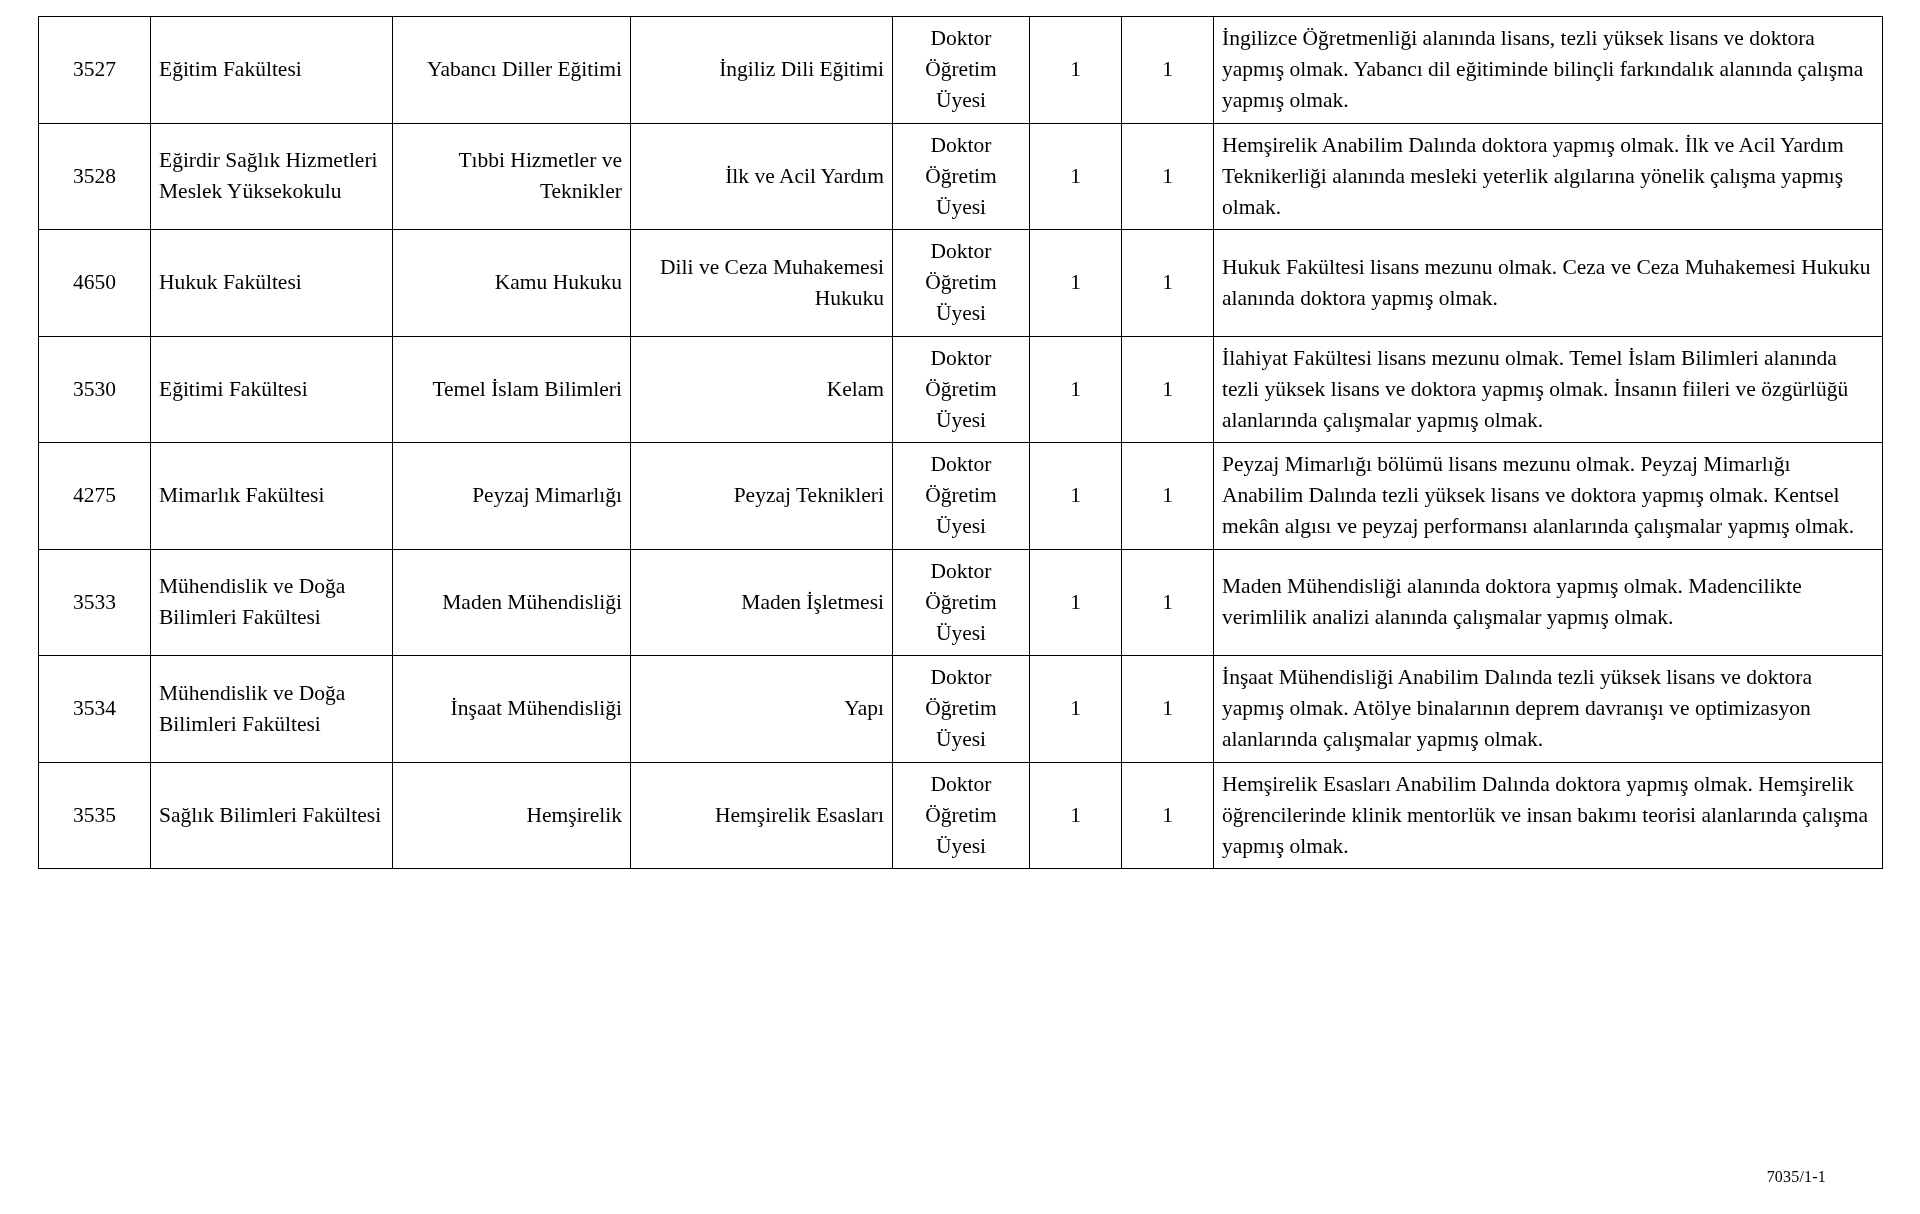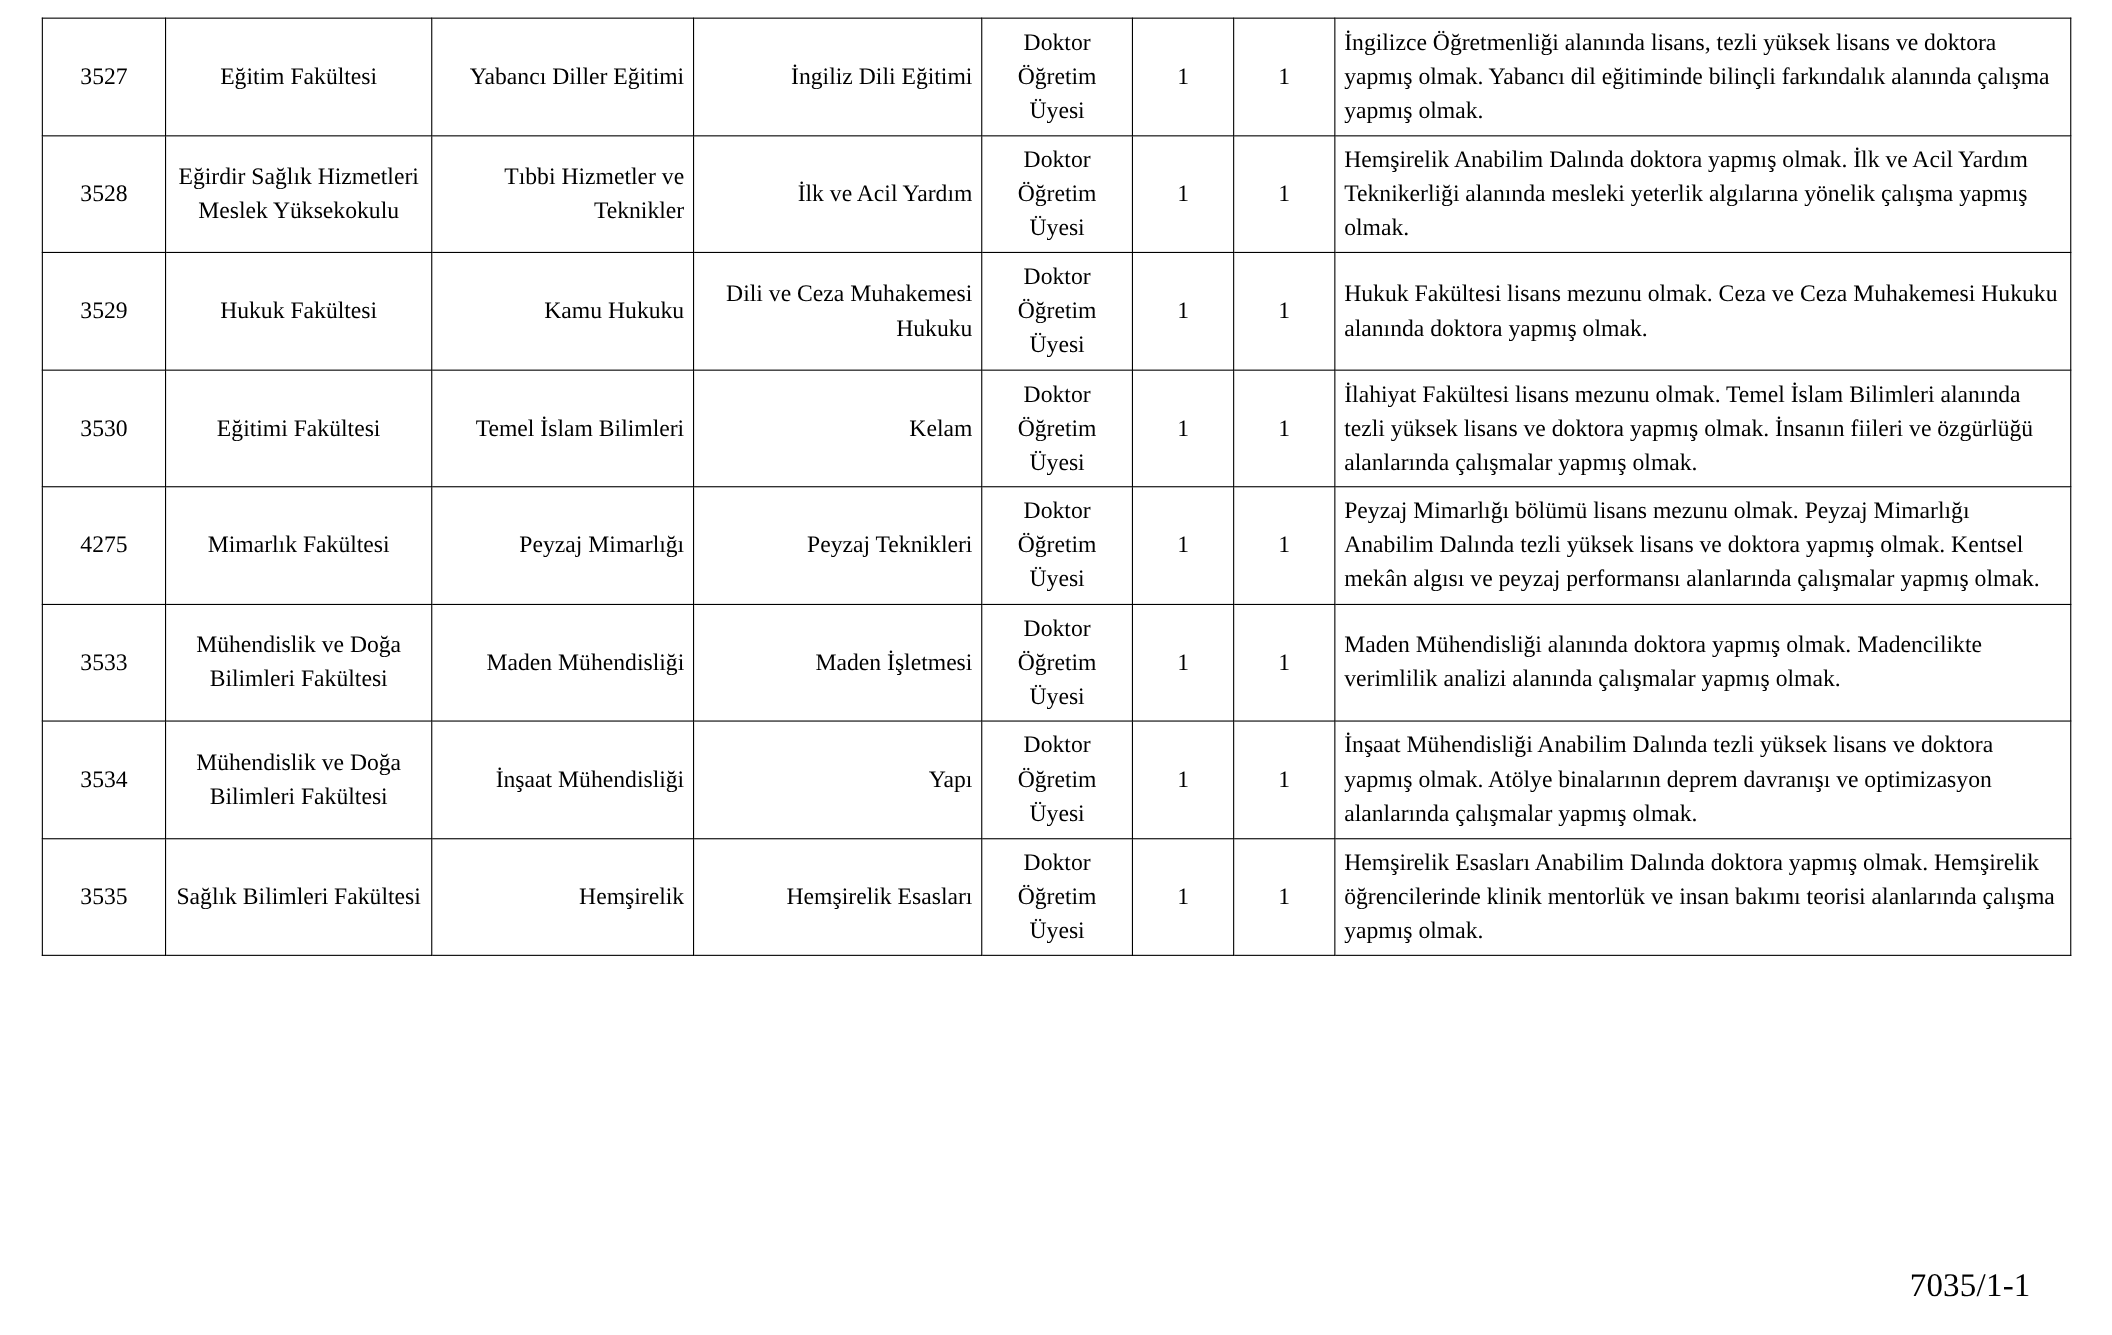--- a/index.html
+++ b/index.html
@@ -32,32 +32,32 @@
   }
   table.listing td {
     border: 1.2px solid #000000;
     vertical-align: middle;
     font-size: 21.5px;
     line-height: 1.45;
     padding: 6px 8px;
     box-sizing: border-box;
   }
   td.c-no        { width: 112px;  text-align: center; }
-  td.c-unit      { width: 242px;  text-align: center; }
+  td.c-unit      { width: 242px;  }
   td.c-dept      { width: 238px;  text-align: right; }
   td.c-program   { width: 262px;  text-align: right; }
   td.c-title     { width: 137px;  text-align: center; }
   td.c-count     { width: 92px;   text-align: center; }
   td.c-degree    { width: 92px;   text-align: center; }
   td.c-desc      { text-align: left; padding: 6px 12px 6px 12px; }
   .footer-code {
     position: absolute;
-    right: 74px;
+    right: 94px;
     bottom: 28px;
-    font-size: 30px;
+    font-size: 16px;
     letter-spacing: 0.2px;
   }
 </style>
 </head>
 <body>
 
 <div class="page">
 
   <table class="listing">
     <tbody>
@@ -78,21 +78,21 @@
         <td class="c-unit">Eğirdir Sağlık Hizmetleri Meslek Yüksekokulu</td>
         <td class="c-dept">Tıbbi Hizmetler ve Teknikler</td>
         <td class="c-program">İlk ve Acil Yardım</td>
         <td class="c-title">Doktor Öğretim Üyesi</td>
         <td class="c-count">1</td>
         <td class="c-degree">1</td>
         <td class="c-desc">Hemşirelik Anabilim Dalında doktora yapmış olmak. İlk ve Acil Yardım Teknikerliği alanında mesleki yeterlik algılarına yönelik çalışma yapmış olmak.</td>
       </tr>
 
       <tr>
-        <td class="c-no">3529</td>
+        <td class="c-no">4650</td>
         <td class="c-unit">Hukuk Fakültesi</td>
         <td class="c-dept">Kamu Hukuku</td>
         <td class="c-program">Dili ve Ceza Muhakemesi Hukuku</td>
         <td class="c-title">Doktor Öğretim Üyesi</td>
         <td class="c-count">1</td>
         <td class="c-degree">1</td>
         <td class="c-desc">Hukuk Fakültesi lisans mezunu olmak. Ceza ve Ceza Muhakemesi Hukuku alanında doktora yapmış olmak.</td>
       </tr>
 
       <tr>

